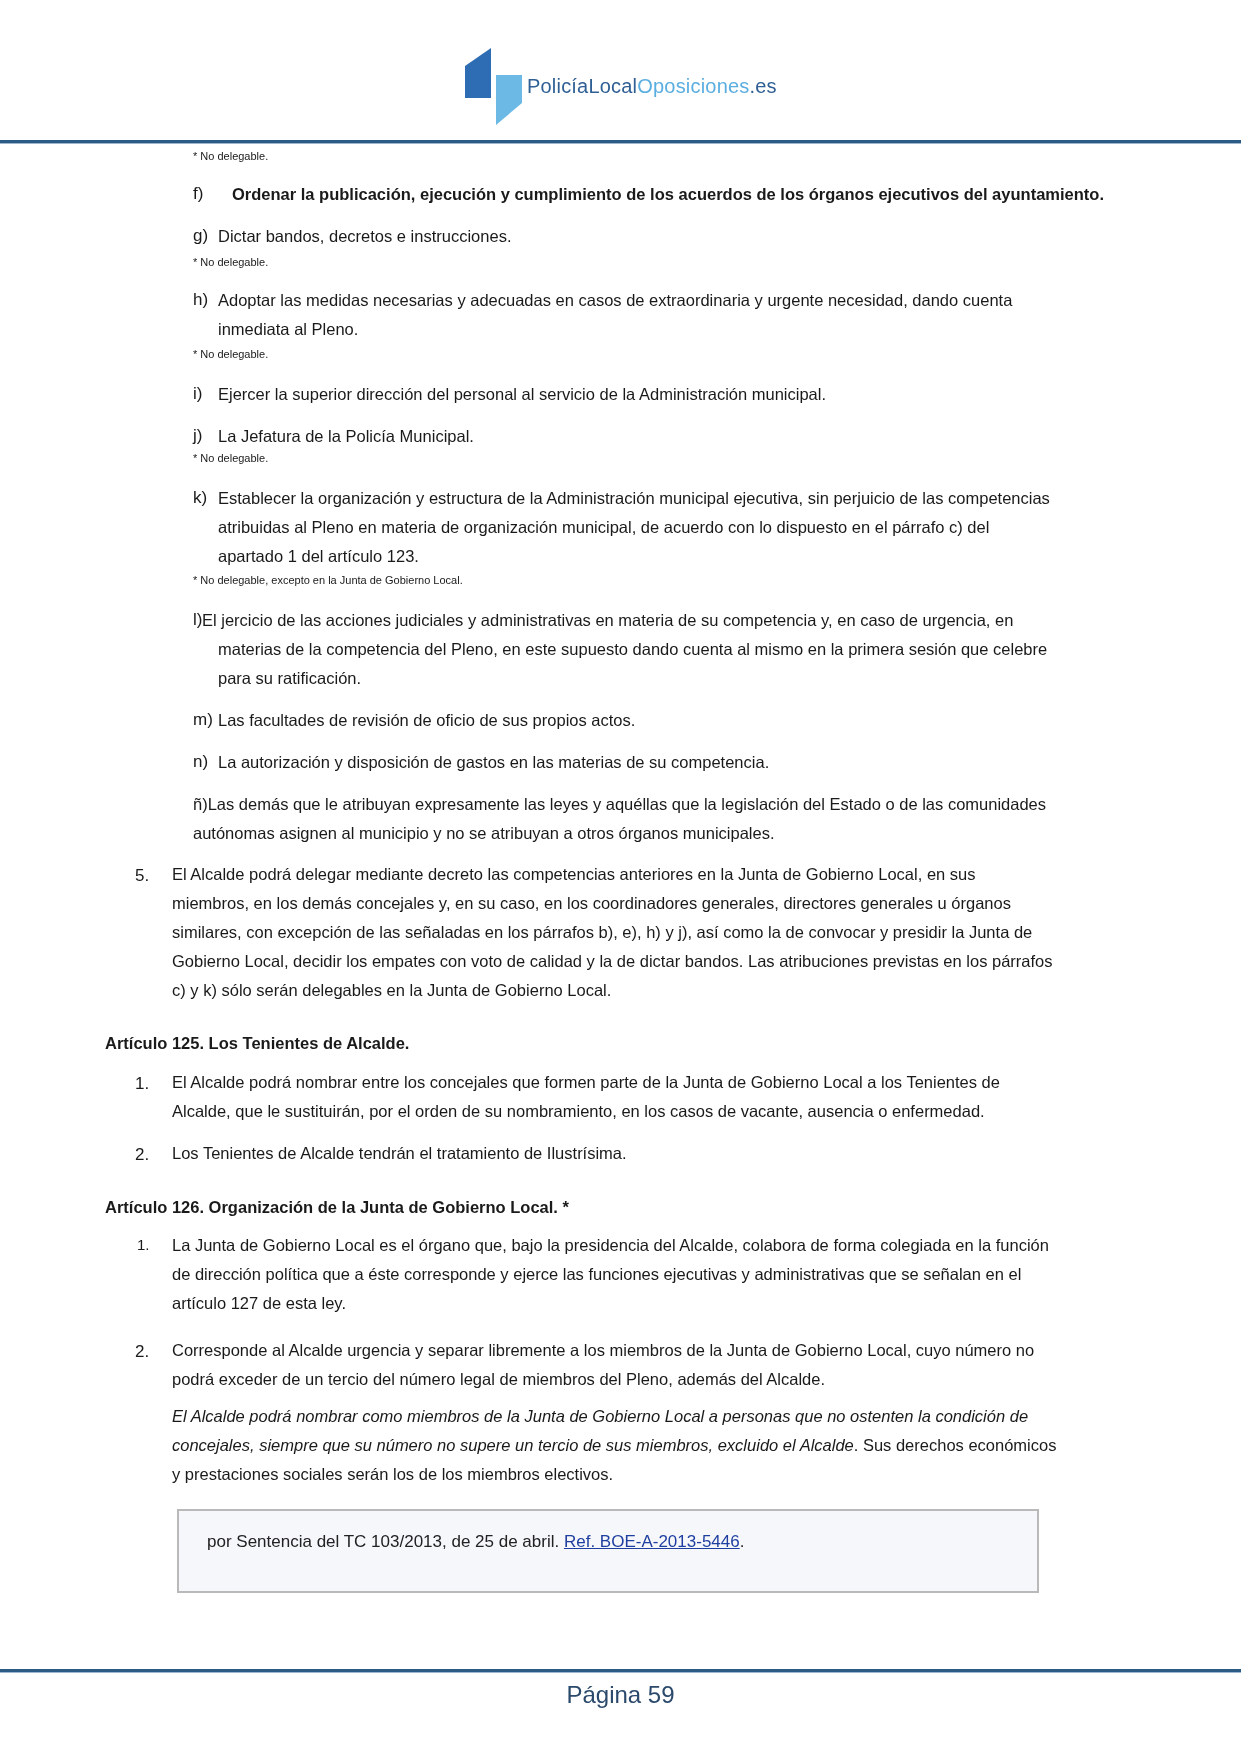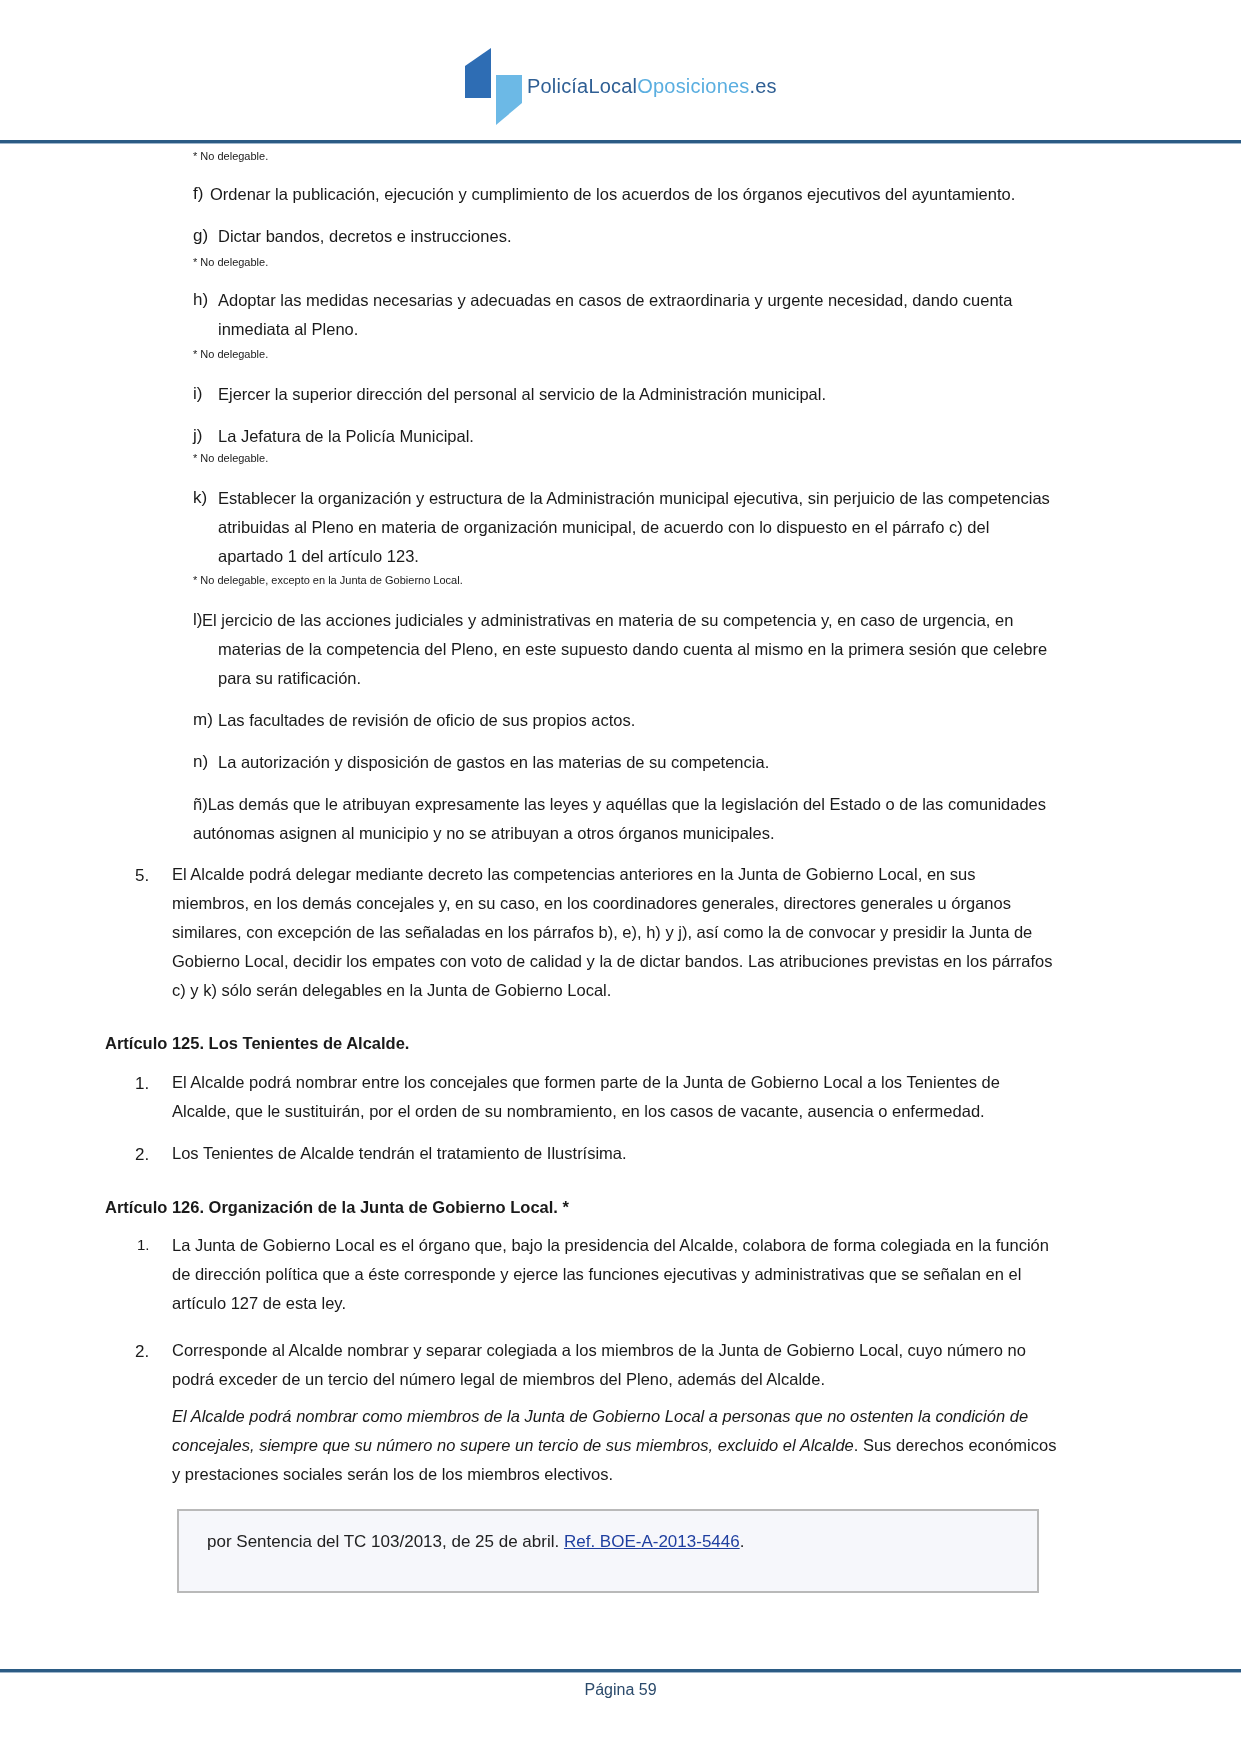--- a/index.html
+++ b/index.html
@@ -28,21 +28,21 @@
   .ital { font-style: italic; }
 
   .notice {
     position: absolute; left: 177px; top: 1509px; width: 862px; height: 84px;
     border: 2px solid #b9b9b9; background: #f6f7fb; box-sizing: border-box;
   }
   .notice-text { position: absolute; left: 28px; top: 19px; font-size: 17px; line-height: 23px; color: #222; white-space: nowrap; }
   .notice-text .l1 { display: block; padding-left: 34px; }
   .notice-link { color: #1f3fa0; text-decoration: underline; }
 
-  .footer-page { position: absolute; left: 0; width: 1241px; top: 1681px; text-align: center; font-size: 16px; color: #2b4a6b; }
+  .footer-page { position: absolute; left: 0; width: 1241px; top: 1681px; text-align: center; font-size: 24px; color: #2b4a6b; }
 </style>
 </head>
 <body>
 
 <div class="header">
   <div class="logo">
     <svg class="logo-mark-dark" viewBox="0 0 26 50">
       <polygon points="0,18 26,0 26,50 0,50" fill="#2e6db4"></polygon>
     </svg>
     <svg class="logo-mark-light" viewBox="0 0 26 50">
@@ -51,21 +51,21 @@
     <div class="logo-text"><span class="p1">PolicíaLocal</span><span class="p2">Oposiciones</span><span class="p3">.es</span></div>
   </div>
 </div>
 <div class="rule top"></div>
 
 <div class="content">
 
   <div class="note" style="left:193px; top:150px;">* No delegable.</div>
 
   <div class="lbl" style="left:193px; top:184px;">f)</div>
-  <div class="para nojust" style="left:210px; top:180px;">Ordenar la publicación, ejecución y cumplimiento de los acuerdos de los órganos ejecutivos del ayuntamiento.</div>
+  <div class="para nojust" style="left:232px; top:180px;font-weight:bold;">Ordenar la publicación, ejecución y cumplimiento de los acuerdos de los órganos ejecutivos del ayuntamiento.</div>
 
   <div class="lbl" style="left:193px; top:226px;">g)</div>
   <div class="para nojust" style="left:218px; top:222px;">Dictar bandos, decretos e instrucciones.</div>
   <div class="note" style="left:193px; top:256px;">* No delegable.</div>
 
   <div class="lbl" style="left:193px; top:290px;">h)</div>
   <div class="para nojust" style="left:218px; top:286px; width:934px;">Adoptar las medidas necesarias y adecuadas en casos de extraordinaria y urgente necesidad, dando cuenta</div>
   <div class="para nojust" style="left:218px; top:315px;">inmediata al Pleno.</div>
   <div class="note" style="left:193px; top:348px;">* No delegable.</div>
 
@@ -109,21 +109,21 @@
   <div class="para nojust" style="left:172px; top:1097px;">Alcalde, que le sustituirán, por el orden de su nombramiento, en los casos de vacante, ausencia o enfermedad.</div>
   <div class="lbl" style="left:135px; top:1145px;">2.</div>
   <div class="para nojust" style="left:172px; top:1139px;">Los Tenientes de Alcalde tendrán el tratamiento de Ilustrísima.</div>
 
   <div class="heading" style="top:1198px;">Artículo 126. Organización de la Junta de Gobierno Local. *</div>
   <div class="lbl" style="left:137px; top:1236px; font-size:15px;">1.</div>
   <div class="para nojust" style="left:172px; top:1231px;">La Junta de Gobierno Local es el órgano que, bajo la presidencia del Alcalde, colabora de forma colegiada en la función</div>
   <div class="para nojust" style="left:172px; top:1260px;text-align:center;">de dirección política que a éste corresponde y ejerce las funciones ejecutivas y administrativas que se señalan en el</div>
   <div class="para nojust" style="left:172px; top:1289px;">artículo 127 de esta ley.</div>
   <div class="lbl" style="left:135px; top:1342px;">2.</div>
-  <div class="para nojust" style="left:172px; top:1336px;">Corresponde al Alcalde nombrar y separar colegiada a los miembros de la Junta de Gobierno Local, cuyo número no</div>
+  <div class="para nojust" style="left:172px; top:1336px;">Corresponde al Alcalde urgencia y separar libremente a los miembros de la Junta de Gobierno Local, cuyo número no</div>
   <div class="para nojust" style="left:172px; top:1365px;">podrá exceder de un tercio del número legal de miembros del Pleno, además del Alcalde.</div>
   <div class="para nojust" style="left:172px; top:1402px;"><span class="ital">El Alcalde podrá nombrar como miembros de la Junta de Gobierno Local a personas que no ostenten la condición de</span></div>
   <div class="para nojust" style="left:172px; top:1431px;"><span class="ital">concejales, siempre que su número no supere un tercio de sus miembros, excluido el Alcalde</span><span>. Sus derechos económicos</span></div>
   <div class="para nojust" style="left:172px; top:1460px;">y prestaciones sociales serán los de los miembros electivos.</div>
 
   <div class="notice">
     <div class="notice-text">
       <span>por Sentencia del TC 103/2013, de 25 de abril. </span><a class="notice-link" href="#">Ref. BOE-A-2013-5446</a><span>.</span>
     </div>
   </div>

